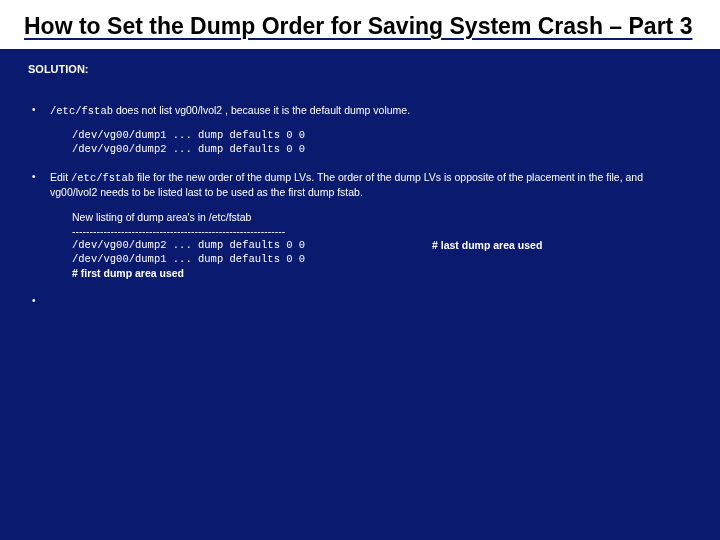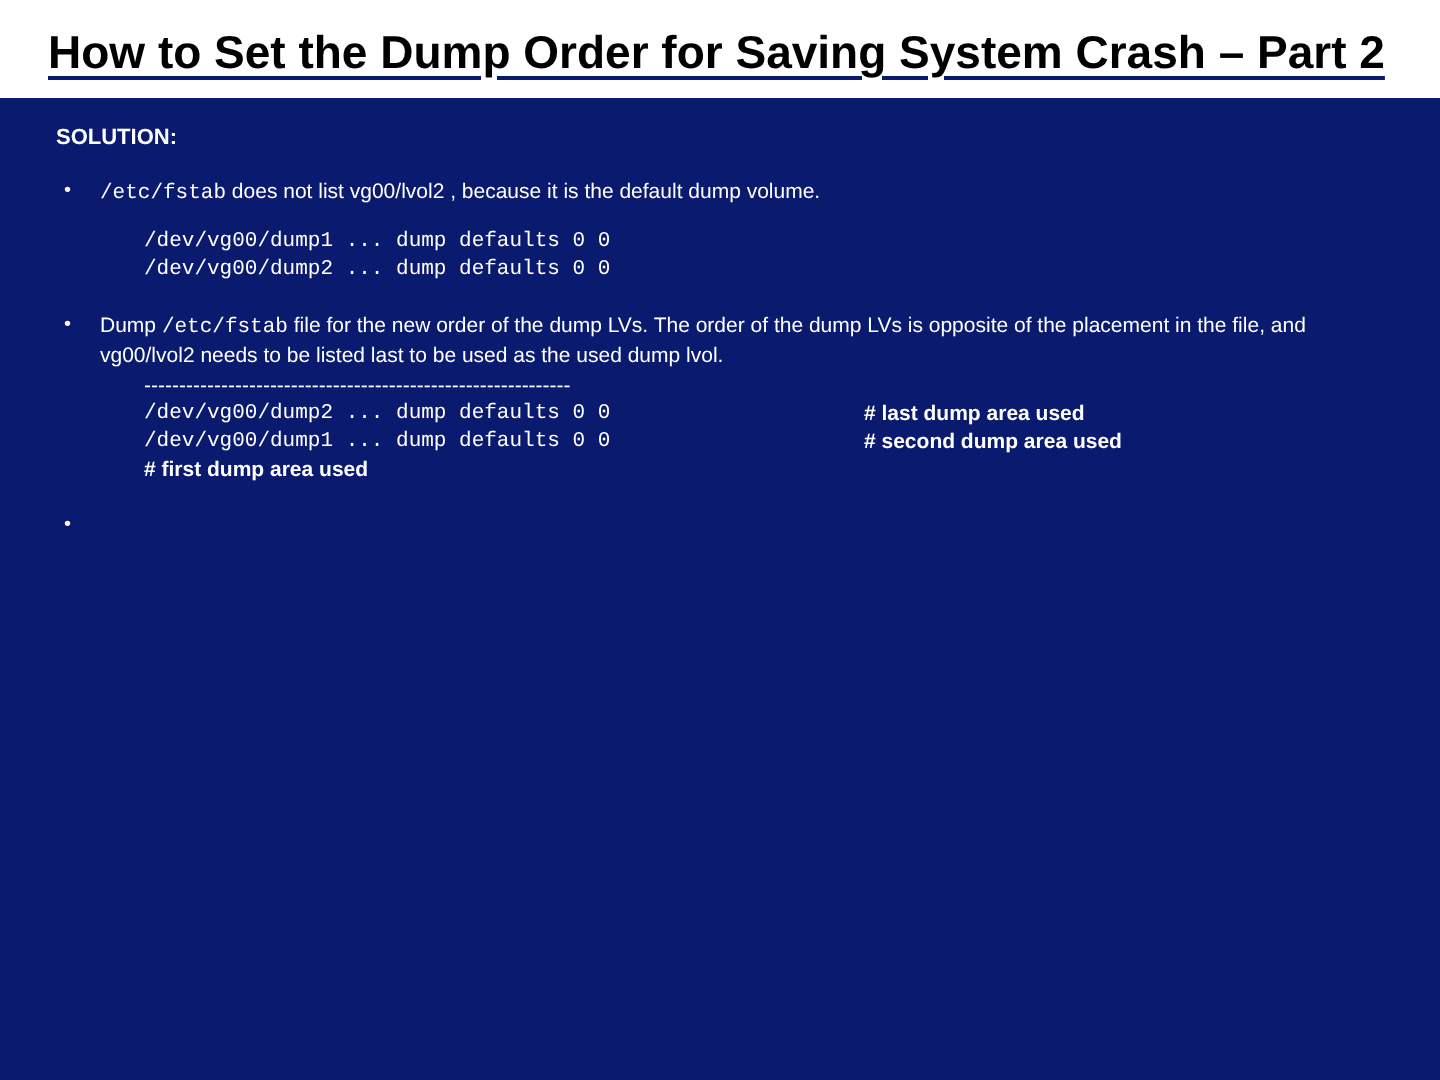--- a/index.html
+++ b/index.html
@@ -25,21 +25,21 @@
     text-decoration: underline;
     text-decoration-color: #0a1a6e;
     text-underline-offset: 4px;
   }
   .content {
     padding: 14px 28px 0 28px;
   }
   .section-label {
     font-size: 11px;
     font-weight: bold;
-    margin-bottom: 14px;
+    margin-bottom: 28px;
   }
   ul.bullets {
     list-style: none;
     padding-left: 0;
   }
   ul.bullets > li {
     position: relative;
     padding-left: 22px;
     font-size: 10.5px;
     line-height: 1.35;
@@ -86,44 +86,44 @@
   .sep {
     font-size: 10.5px;
     margin-left: 22px;
     line-height: 1.35;
   }
 </style>
 </head>
 <body>
 
 <div class="title-block">
-  <h1>How to Set the Dump Order for Saving System Crash – Part 2</h1>
+  <h1>How to Set the Dump Order for Saving System Crash – Part 3</h1>
 </div>
 
 <div class="content">
   <div class="section-label">SOLUTION:</div>
 
   <ul class="bullets">
 
     <li>
       <span class="mono">/etc/fstab</span><span> does not list vg00/lvol2 , because it is the default dump volume.</span>
       <div class="code-block">/dev/vg00/dump1 ... dump defaults 0 0
 /dev/vg00/dump2 ... dump defaults 0 0</div>
     </li>
 
     <li>
-      <span>Dump </span><span class="mono">/etc/fstab</span><span> file for the new order of the dump LVs. The order of the dump LVs is opposite of the placement in the file, and vg00/lvol2 needs to be listed last to be used as the used dump lvol.</span>
+      <span>Edit </span><span class="mono">/etc/fstab</span><span> file for the new order of the dump LVs. The order of the dump LVs is opposite of the placement in the file, and vg00/lvol2 needs to be listed last to be used as the first dump fstab.</span>
+      <div class="listing-header">New listing of dump area's in /etc/fstab</div>
       <div class="sep">-------------------------------------------------------------</div>
       <div class="listing-row">
         <span class="left">/dev/vg00/dump2 ... dump defaults 0 0</span>
         <span class="right"># last dump area used</span>
       </div>
       <div class="listing-row">
         <span class="left">/dev/vg00/dump1 ... dump defaults 0 0</span>
-        <span class="right"># second dump area used</span>
       </div>
       <div class="listing-row">
         <span class="right"># first dump area used</span>
       </div>
     </li>
 
     <li>
     </li>
 
   </ul>

